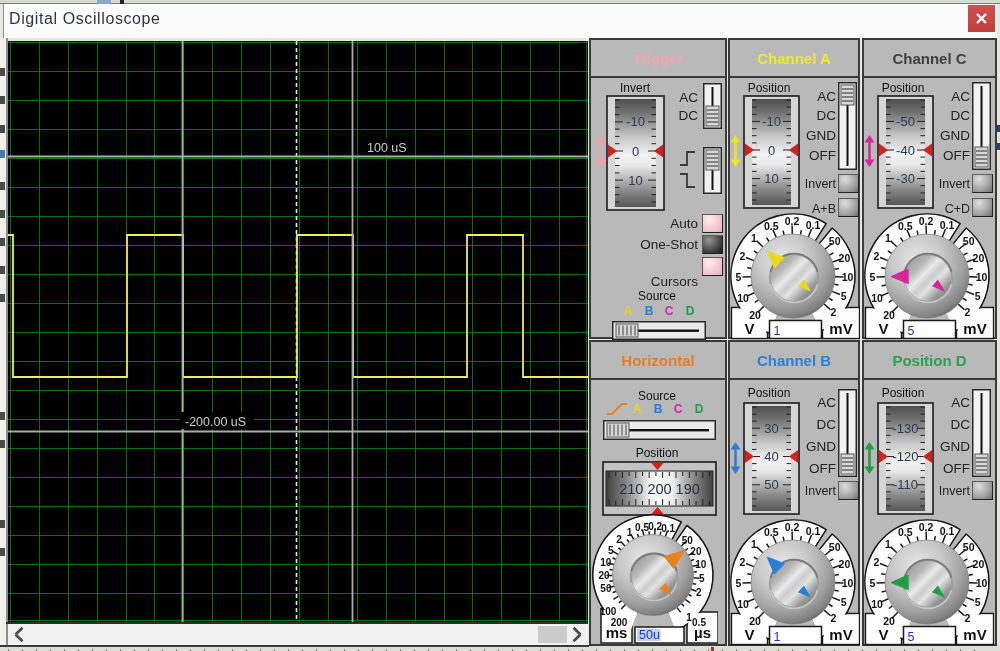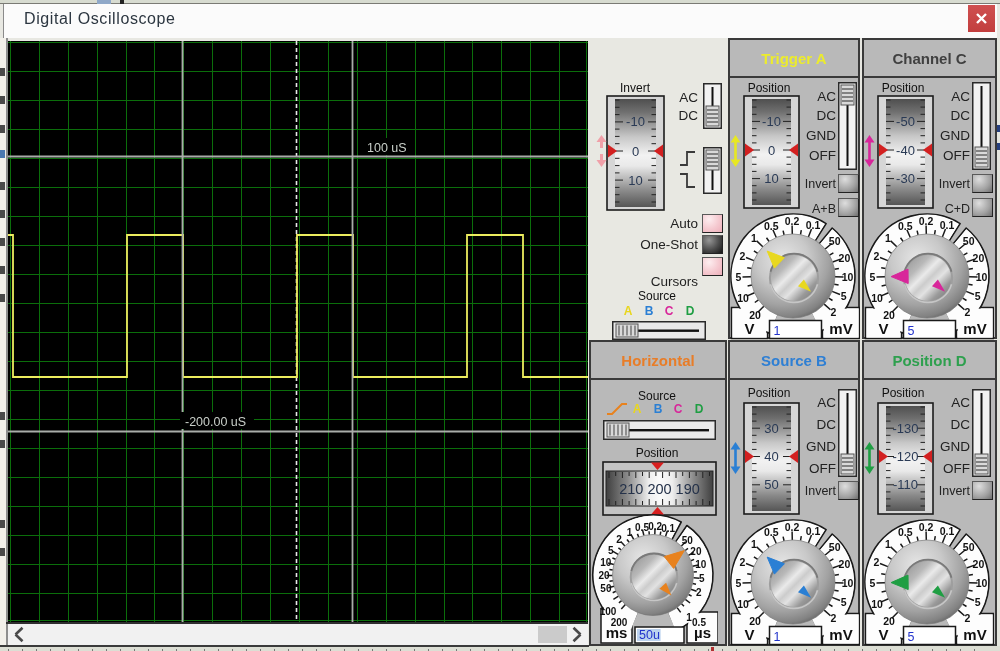--- a/index.html
+++ b/index.html
@@ -90,21 +90,21 @@
       <rect x="890" y="3" width="1" height="2" fill="#777"></rect>
       <rect x="904" y="3" width="1" height="2" fill="#777"></rect>
       <rect x="918" y="3" width="1" height="2" fill="#777"></rect>
       <rect x="932" y="3" width="1" height="2" fill="#777"></rect>
       <rect x="946" y="3" width="1" height="2" fill="#777"></rect>
       <rect x="960" y="3" width="1" height="2" fill="#777"></rect>
       <rect x="974" y="3" width="1" height="2" fill="#777"></rect>
       <rect x="711" y="1" width="3" height="4" fill="#b03030"></rect>
     </svg>
     <div style="position:absolute;left:3px;top:4px;width:994px;height:34px;background:#fbfbfb;border-left:1px solid #8a8a8a"></div>
-    <div style="position:absolute;left:24px;top:11px;font-size:16px;letter-spacing:0.6px;color:#2c3640;line-height:1">Digital Oscilloscope</div>
+    <div style="position:absolute;left:9px;top:11px;font-size:16px;letter-spacing:0.6px;color:#2c3640;line-height:1">Digital Oscilloscope</div>
     <div style="position:absolute;left:968px;top:5px;width:27px;height:27px;background:linear-gradient(#cf5050,#c23e3e)"><svg width="27" height="27" viewBox="0 0 27 27">
         <path d="M9 9L18 18M18 9L9 18" stroke="#fff" stroke-width="2.4"></path>
       </svg></div>
     <svg style="position:absolute;left:8px;top:41px" width="580" height="581" viewBox="0 0 580 581">
       <rect x="0" y="0" width="580" height="581" fill="#000000"></rect>
       <path d="M2.5 0V581 M31.5 0V581 M60.5 0V581 M89.5 0V581 M118.5 0V581 M146.5 0V581 M175.5 0V581 M204.5 0V581 M233.5 0V581 M262.5 0V581 M291.5 0V581 M320.5 0V581 M349.5 0V581 M378.5 0V581 M407.5 0V581 M436.5 0V581 M464.5 0V581 M493.5 0V581 M522.5 0V581 M551.5 0V581 M578.5 0V581 M0 1.5H580 M0 30.5H580 M0 59.5H580 M0 88.5H580 M0 117.5H580 M0 146.5H580 M0 175.5H580 M0 204.5H580 M0 233.5H580 M0 262.5H580 M0 291.5H580 M0 320.5H580 M0 349.5H580 M0 378.5H580 M0 407.5H580 M0 436.5H580 M0 465.5H580 M0 494.5H580 M0 523.5H580 M0 552.5H580 M0 579.5H580" stroke="#0b6e0b" stroke-width="1" fill="none"></path>
       <path d="M288.5 0V581" stroke="#e8e8e8" stroke-width="1.6" stroke-dasharray="4 3" fill="none"></path>
       <path d="M0 194H5V336H119V194H175V336H289V194H345V336H459V194H515V336H580" stroke="#ecec5e" stroke-width="1.8" fill="none"></path>
       <path d="M174.5 0V581 M344.5 0V581" stroke="#a9ada9" stroke-width="1.8" fill="none"></path>
       <path d="M0 115.5H580 M0 390.5H580" stroke="#a9ada9" stroke-width="1.8" fill="none"></path>
@@ -114,20 +114,23 @@
       <text x="177" y="385" font-size="12.5" fill="#c9cfc9" font-family="Liberation Sans, sans-serif">-200.00 uS</text>
     </svg>
     <div style="position:absolute;left:6px;top:622px;width:582px;height:2px;background:#2e2e2e"></div>
     <div style="position:absolute;left:8px;top:624px;width:580px;height:21px;background:#f1f1f1"></div>
     <svg style="position:absolute;left:8px;top:624px" width="580" height="21" viewBox="0 0 580 21">
       <path d="M7.5 10.5L14.5 3.8M7.5 10.5L14.5 17.2" stroke="#4a4a4a" stroke-width="2.6" fill="none"></path>
       <path d="M572.5 10.5L565.5 3.8M572.5 10.5L565.5 17.2" stroke="#4a4a4a" stroke-width="2.6" fill="none"></path>
       <rect x="530" y="2" width="29" height="17" fill="#cbcbcb"></rect>
     </svg>
     <div style="position:absolute;left:0px;top:645px;width:589px;height:1.5px;background:#3a3a3a"></div>
+    <div class="panel" style="left:589px;top:38px;width:138px;height:301px">
+      <div class="phead" style="color:#f0a6b0">Trigger</div>
+    </div>
     <div style="position:absolute;left:535px;width:200px;top:82px;font-size:12px;color:#111;font-weight:normal;text-align:center;white-space:nowrap;line-height:1">Invert</div>
     <svg style="position:absolute;left:606px;top:95px" width="59" height="116" viewBox="0 0 59 116">
       <defs>
         <linearGradient id="dgtl" x1="0" y1="0" x2="0" y2="1">
           <stop offset="0" stop-color="#4f4f4f"></stop>
           <stop offset="0.12" stop-color="#6f6f6f"></stop>
           <stop offset="0.35" stop-color="#c7c7c7"></stop>
           <stop offset="0.52" stop-color="#f2f2f2"></stop>
           <stop offset="0.62" stop-color="#e9e9e9"></stop>
           <stop offset="0.85" stop-color="#8a8a8a"></stop>
@@ -289,21 +292,21 @@
       <circle cx="66" cy="65" r="22.3" fill="url(#igh)"></circle>
       <polygon points="96.3,38.6 76.3,44.6 85.6,56.4" fill="#e8821e" stroke="#e8821e" stroke-width="1" stroke-linejoin="round"></polygon>
       <polygon points="83.4,83.5 78.1,70.8 71.4,76.8" fill="#e8821e"></polygon>
       <text x="28.5" y="126" font-size="15" font-weight="bold" fill="#111" text-anchor="middle" font-family="Liberation Sans, sans-serif">ms</text>
       <text x="114.5" y="126" font-size="15" font-weight="bold" fill="#111" text-anchor="middle" font-family="Liberation Sans, sans-serif">µs</text>
       <rect x="47" y="115" width="49" height="16" fill="#ffffff" stroke="#1a1a1a" stroke-width="1.5"></rect>
       <rect x="49" y="117" width="23.6" height="12" fill="#bcd2ee"></rect>
       <text x="51" y="127" font-size="12.5" fill="#2233cc" font-family="Liberation Sans, sans-serif">50u</text>
     </svg>
     <div class="panel" style="left:728px;top:38px;width:132px;height:301px">
-      <div class="phead" style="color:#ecec2c">Trigger A</div>
+      <div class="phead" style="color:#ecec2c">Channel A</div>
     </div>
     <div style="position:absolute;left:669px;width:200px;top:82px;font-size:12px;color:#111;font-weight:normal;text-align:center;white-space:nowrap;line-height:1">Position</div>
     <svg style="position:absolute;left:743px;top:95px" width="57" height="114" viewBox="0 0 57 114">
       <defs>
         <linearGradient id="dgca" x1="0" y1="0" x2="0" y2="1">
           <stop offset="0" stop-color="#4f4f4f"></stop>
           <stop offset="0.12" stop-color="#6f6f6f"></stop>
           <stop offset="0.35" stop-color="#c7c7c7"></stop>
           <stop offset="0.52" stop-color="#f2f2f2"></stop>
           <stop offset="0.62" stop-color="#e9e9e9"></stop>
@@ -386,21 +389,21 @@
       <path d="M44.5 73.3 A24.3 24.3 0 0 0 91.5 73.3" stroke="#c6c6c6" stroke-width="1.6" fill="none"></path>
       <circle cx="68" cy="67" r="23.1" fill="url(#iga)"></circle>
       <polygon points="41.2,40.1 48.4,57.1 58.4,46.7" fill="#e8d820" stroke="#e8d820" stroke-width="1" stroke-linejoin="round"></polygon>
       <polygon points="85.1,80.7 77.9,68.5 72,75.3" fill="#e8d820"></polygon>
       <text x="23.5" y="122.5" font-size="15" font-weight="bold" fill="#111" text-anchor="middle" font-family="Liberation Sans, sans-serif">V</text>
       <text x="115" y="122.5" font-size="15" font-weight="bold" fill="#111" text-anchor="middle" font-family="Liberation Sans, sans-serif">mV</text>
       <rect x="43.5" y="109.5" width="52" height="18" fill="#ffffff" stroke="#1a1a1a" stroke-width="1.5"></rect>
       <text x="47.5" y="123.5" font-size="12.5" fill="#2233cc" font-family="Liberation Sans, sans-serif">1</text>
     </svg>
     <div class="panel" style="left:728px;top:340px;width:132px;height:306px">
-      <div class="phead" style="color:#2e7fd4">Source B</div>
+      <div class="phead" style="color:#2e7fd4">Channel B</div>
     </div>
     <div style="position:absolute;left:669px;width:200px;top:387px;font-size:12px;color:#111;font-weight:normal;text-align:center;white-space:nowrap;line-height:1">Position</div>
     <svg style="position:absolute;left:743px;top:402px" width="57" height="113" viewBox="0 0 57 113">
       <defs>
         <linearGradient id="dgcb" x1="0" y1="0" x2="0" y2="1">
           <stop offset="0" stop-color="#4f4f4f"></stop>
           <stop offset="0.12" stop-color="#6f6f6f"></stop>
           <stop offset="0.35" stop-color="#c7c7c7"></stop>
           <stop offset="0.52" stop-color="#f2f2f2"></stop>
           <stop offset="0.62" stop-color="#e9e9e9"></stop>

